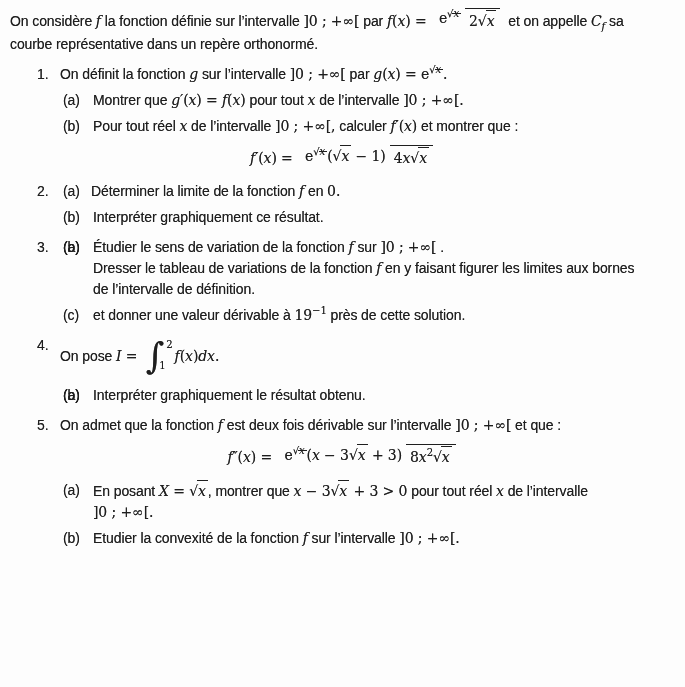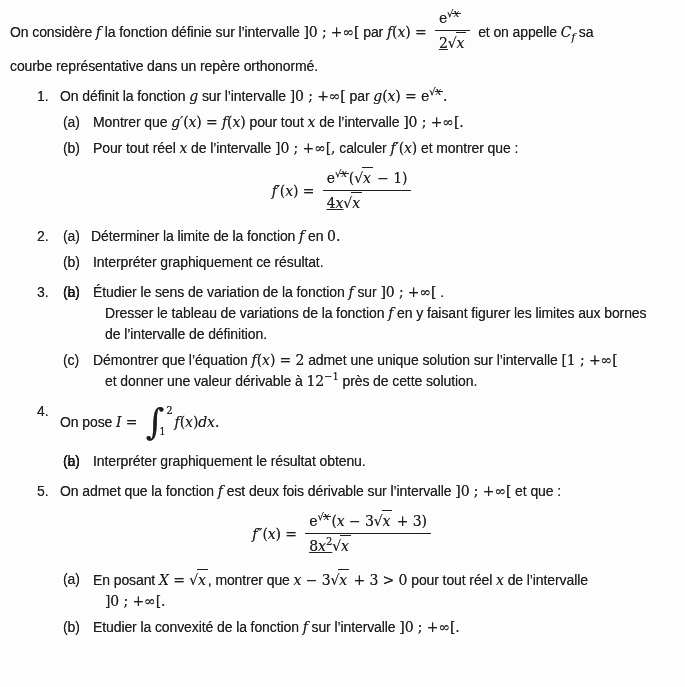--- a/index.html
+++ b/index.html
@@ -16,35 +16,35 @@
   
   .b-para  .content{margin-left:10px;margin-right:8px;}
   .b-item  .content{margin-left:60px;}
   .b-itemsub .content{margin-left:91px;}
   .b-sub   .content{margin-left:93px;}
   .b-cont  .content{margin-left:93px;}
   .b-display .content{text-align:center;margin-left:0;}
   
   .b-item,.b-itemsub{margin-top:9px;}
   .b-sub{margin-top:5px;}
-  .b-cont{margin-top:0;margin-left:12px;}
+  .b-cont{margin-top:0;}
   .b-display{margin:10px 0;padding-left:8px;}
   .num{position:absolute;left:37px;top:0;}
   .lab{position:absolute;left:63px;top:0;}
   
   .seg-v{font-family:"DejaVu Serif",serif;font-style:italic;}
   .seg-r{font-family:"DejaVu Serif",serif;}
   sup.seg-sup,sub.seg-sub{font-size:0.72em;line-height:0;}
   .sqrt{white-space:nowrap;display:inline-block;}
   .rsign{font-family:"DejaVu Serif",serif;}
   .rad{display:inline-block;border-top:1.2px solid currentColor;padding:0 2px 0 1px;margin-left:-1px;}
-  .frac{display:inline-flex;flex-direction:column;vertical-align:middle;
-        text-align:left;margin:0 4px;position:relative;top:-2px;}
+  .frac{display:inline-flex;flex-direction:row;vertical-align:middle;
+        text-align:center;margin:0 4px;position:relative;top:-2px;}
   .frac .num-r{padding:0 4px 1px;}
-  .frac .den-r{border-top:1.3px solid currentColor;padding:1px 4px 0;text-decoration:underline;}
+  .frac .den-r{border-top:1.3px solid currentColor;padding:1px 4px 0;}
   .intwrap{display:inline-flex;align-items:center;vertical-align:middle;
            margin:0 4px;position:relative;top:-2px;}
   .intsign{font-family:"DejaVu Serif",serif;font-size:2.55em;line-height:0.95;}
   .intlims{display:flex;flex-direction:column;justify-content:space-between;
            align-self:stretch;font-size:0.72em;font-family:"DejaVu Serif",serif;
            padding:1px 0 2px;}
   .intlims .hi{transform:translateX(2px);}
   .intlims .lo{transform:translateX(-5px);}
 </style>
 </head>
@@ -96,24 +96,23 @@
       <span class="content"><span class="seg-t">Étudier le sens de variation de la fonction </span><span class="seg-v">f</span><span class="seg-t"> sur </span><span class="seg-r">]0 ; +∞[</span><span class="seg-t"> .</span></span>
     </div>
     <div class="line b-cont">
       <span class="content"><span class="seg-t">Dresser le tableau de variations de la fonction </span><span class="seg-v">f</span><span class="seg-t"> en y faisant figurer les limites aux bornes</span></span>
     </div>
     <div class="line b-cont">
       <span class="content"><span class="seg-t">de l’intervalle de définition.</span></span>
     </div>
     <div class="line b-sub">
       <span class="lab">(c)</span>
-      <span class="content"><span class="seg-t">Démontrer que l’équation </span><span class="seg-v">f</span><span class="seg-r">(</span><span class="seg-v">x</span><span class="seg-r">) = 2</span><span class="seg-t"> admet une unique solution sur l’intervalle </span><span class="seg-r">[1 ; +∞[</span></span>
     </div>
     <div class="line b-cont">
-      <span class="content"><span class="seg-t">et donner une valeur dérivable à </span><span class="seg-r">12</span><sup class="seg-sup"><span class="seg-r">−1</span></sup><span class="seg-t"> près de cette solution.</span></span>
+      <span class="content"><span class="seg-t">et donner une valeur dérivable à </span><span class="seg-r">19</span><sup class="seg-sup"><span class="seg-r">−1</span></sup><span class="seg-t"> près de cette solution.</span></span>
     </div>
     <div class="line b-item">
       <span class="num">4.</span>
       <span class="content"><span class="seg-t">On pose </span><span class="seg-v">I</span><span class="seg-r"> = </span><span class="intwrap">
           <span class="intsign">∫</span>
           <span class="intlims">
             <span class="hi">2</span>
             <span class="lo">1</span>
           </span>
         </span><span class="seg-v">f</span><span class="seg-r">(</span><span class="seg-v">x</span><span class="seg-r">)</span><span class="seg-v">dx</span><span class="seg-r">.</span></span>

